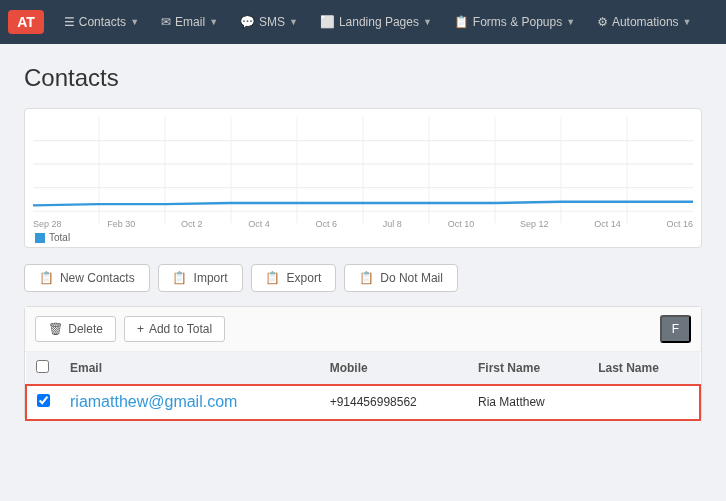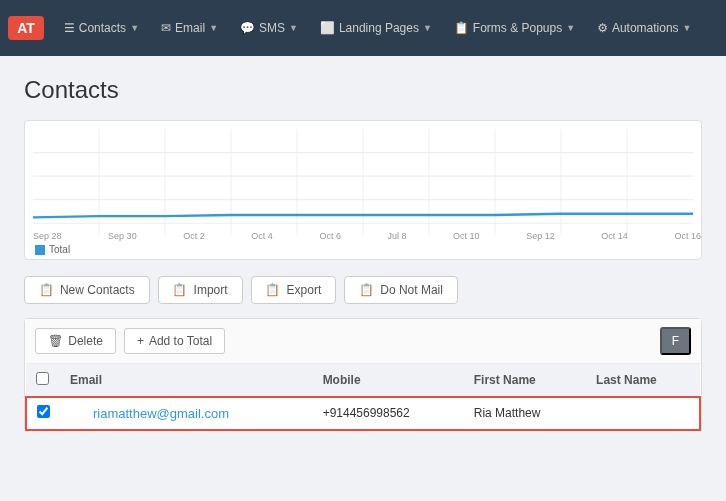--- a/index.html
+++ b/index.html
@@ -3,21 +3,21 @@
   <meta charset="utf-8">
   <style>
     * { box-sizing: border-box; margin: 0; padding: 0; }
     body { font-family: Arial, sans-serif; font-size: 13px; background: #f0f2f5; color: #333; width: 726px; min-height: 501px; overflow-x: hidden; }
 
     
     .navbar {
       background: #2c3e50;
       display: flex;
       align-items: center;
-      height: 56px;
+      height: 44px;
       padding: 0 8px;
       gap: 2px;
     }
     .navbar-brand {
       background: #e74c3c;
       color: white;
       font-weight: bold;
       font-size: 14px;
       padding: 4px 8px;
       border-radius: 4px;
@@ -63,21 +63,21 @@
       gap: 4px;
       font-size: 10px;
       color: #666;
       margin-top: 20px;
     }
     .legend-dot { width: 10px; height: 10px; background: #3498db; display: inline-block; }
     .x-axis-labels {
       position: absolute;
       bottom: 18px;
       left: 8px;
-      right: 0;
+      right: 8px;
       display: flex;
       justify-content: space-between;
       font-size: 9px;
       color: #999;
     }
 
     
     .action-buttons {
       display: flex;
       gap: 8px;
@@ -162,21 +162,21 @@
       border-bottom: 1px solid #eee;
     }
     .data-table tbody tr.selected {
       background: #fff;
       outline: 2px solid #e74c3c;
       outline-offset: -1px;
     }
     .data-table tbody tr.selected td:first-child { border-left: 2px solid #e74c3c; }
     .data-table tbody tr.selected td:last-child { border-right: 2px solid #e74c3c; }
 
-    .email-link { color: #3498db; text-decoration: none; font-size: 13px; margin-left: 23px; }
+    .email-link { color: #3498db; text-decoration: none; font-size: 16px; }
 
     .checkbox-cell { width: 30px; }
     input[type="checkbox"] { cursor: pointer; }
 
     .showing-text {
       padding: 8px 10px;
       font-size: 11px;
       color: #666;
       border-top: 1px solid #eee;
     }
@@ -247,21 +247,21 @@
       <line x1="612" y1="0" x2="612" y2="90" stroke="#eee" stroke-width="1"></line>
 
       <polyline points="0,75 68,74 136,74 204,73 272,73 340,73 408,73 476,73 544,72 612,72 680,72" fill="none" stroke="#3498db" stroke-width="2"></polyline>
     </svg>
     <div class="chart-legend">
       <span class="legend-dot"></span>
       <span>Total</span>
     </div>
     <div class="x-axis-labels">
       <span>Sep 28</span>
-      <span>Sep 30</span>
+      <span>Feb 30</span>
       <span>Oct 2</span>
       <span>Oct 4</span>
       <span>Oct 6</span>
       <span>Jul 8</span>
       <span>Oct 10</span>
       <span>Sep 12</span>
       <span>Oct 14</span>
       <span>Oct 16</span>
     </div>
   </div>

